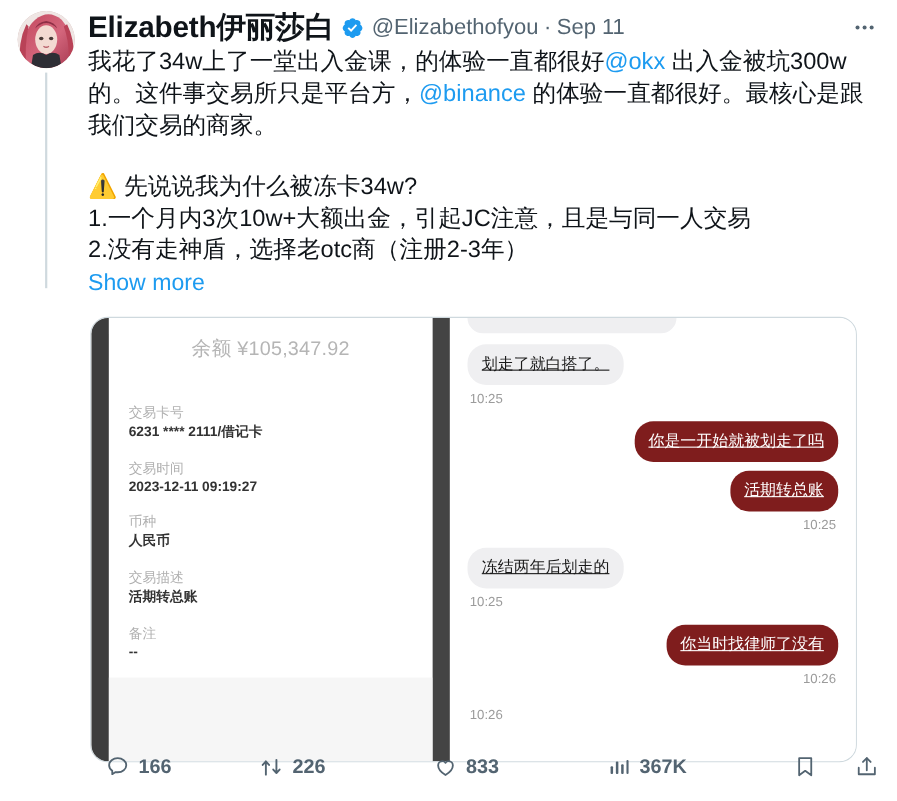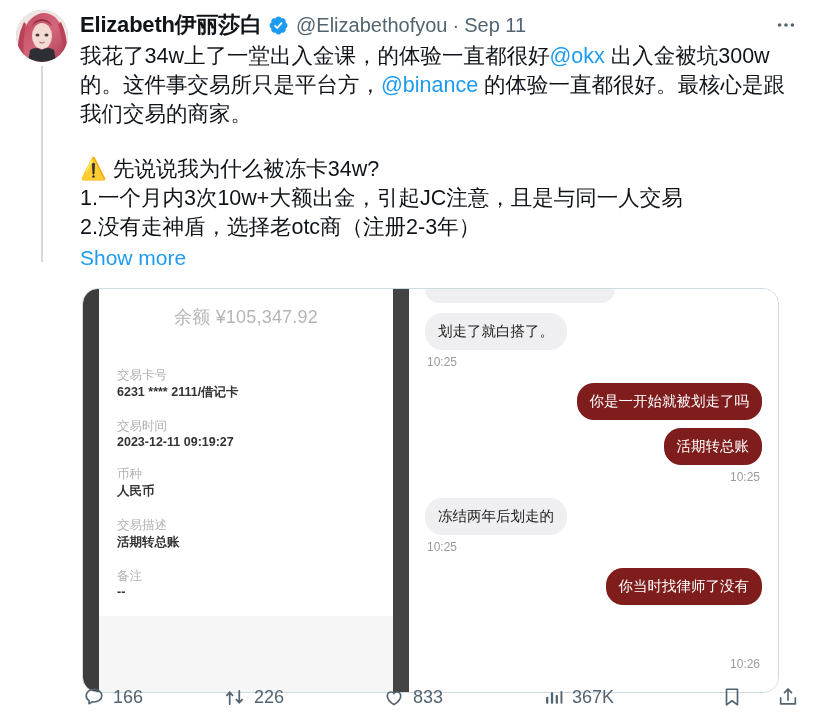--- a/index.html
+++ b/index.html
@@ -26,21 +26,21 @@
   }
   .avatar svg { display: block; width: 52px; height: 52px; }
   .thread-line {
     position: absolute; left: 27px; top: 56px;
     width: 2px; height: 196px; background: #cfd9de;
   }
   .content-col { flex: 1 1 auto; min-width: 0; padding-right: 4px; }
 
   .name-line { display: flex; align-items: center; flex-wrap: nowrap; height: 30px; }
   .display-name {
-    font-size: 22px; font-weight: bold; color: #0f1419;
+    font-size: 27px; font-weight: bold; color: #0f1419;
     white-space: nowrap; letter-spacing: -0.2px;
   }
   .verified { margin-left: 6px; display: flex; align-items: center; }
   .verified svg { display: block; }
   .handle {
     font-size: 20px; color: #536471; margin-left: 7px; white-space: nowrap;
   }
   .dot-sep { color: #536471; font-size: 20px; margin: 0 5px; }
   .date { font-size: 20px; color: #536471; white-space: nowrap; }
   .more-btn {
@@ -97,35 +97,35 @@
 
   .pane-right {
     flex: 1 1 auto; background: #fff; position: relative;
     padding: 0 16px; overflow: hidden;
   }
   .bubble-row { display: flex; flex-direction: column; }
   .bubble-row.out { align-items: flex-end; }
   .bubble-row.in { align-items: flex-start; }
   .bubble {
     max-width: 245px; padding: 9px 13px; border-radius: 17px;
-    font-size: 14.5px; line-height: 19px; display: inline-block;
+    font-size: 14.5px; line-height: 19px; display: inline-block; text-decoration: underline;
   }
   .bubble.in { background: #efeff1; color: #1a1a1a; }
   .bubble.out { background: #7f1d1d; color: #fff; }
   .stamp { font-size: 12px; color: #9b9b9b; margin: 5px 2px 0 2px; }
   .partial-bubble {
     width: 190px; height: 14px; background: #efeff1;
     border-bottom-left-radius: 17px; border-bottom-right-radius: 17px;
     margin-left: 0;
   }
 
   
   .actions {
-    position: absolute; left: 83px; right: 16px; bottom: 14px;
-    display: flex; align-items: center; height: 34px;
+    position: absolute; left: 96px; right: 16px; bottom: 14px;
+    display: flex; align-items: center; height: 34px; font-weight: bold;
   }
   .action {
     display: flex; align-items: center; color: #536471; white-space: nowrap;
   }
   .action svg { display: block; }
   .action .count { font-size: 18px; margin-left: 8px; color: #536471; }
   .a-reply { width: 140px; }
   .a-rt { width: 160px; }
   .a-like { width: 160px; }
   .a-views { width: 170px; text-align: right; }
@@ -241,21 +241,21 @@
           <div class="bubble-row out" style="margin-top:8px;">
             <div class="bubble out">活期转总账</div>
             <div class="stamp">10:25</div>
           </div>
 
           <div class="bubble-row in" style="margin-top:14px;">
             <div class="bubble in">冻结两年后划走的</div>
             <div class="stamp">10:25</div>
           </div>
 
-          <div class="bubble-row out" style="margin-top:14px;gap:47px;">
+          <div class="bubble-row out" style="margin-top:14px;">
             <div class="bubble out">你当时找律师了没有</div>
             <div class="stamp">10:26</div>
           </div>
 
           <div class="bubble-row in" style="margin-top:14px;">
             <div class="stamp">10:26</div>
           </div>
         </div>
       </div>
     </div>

